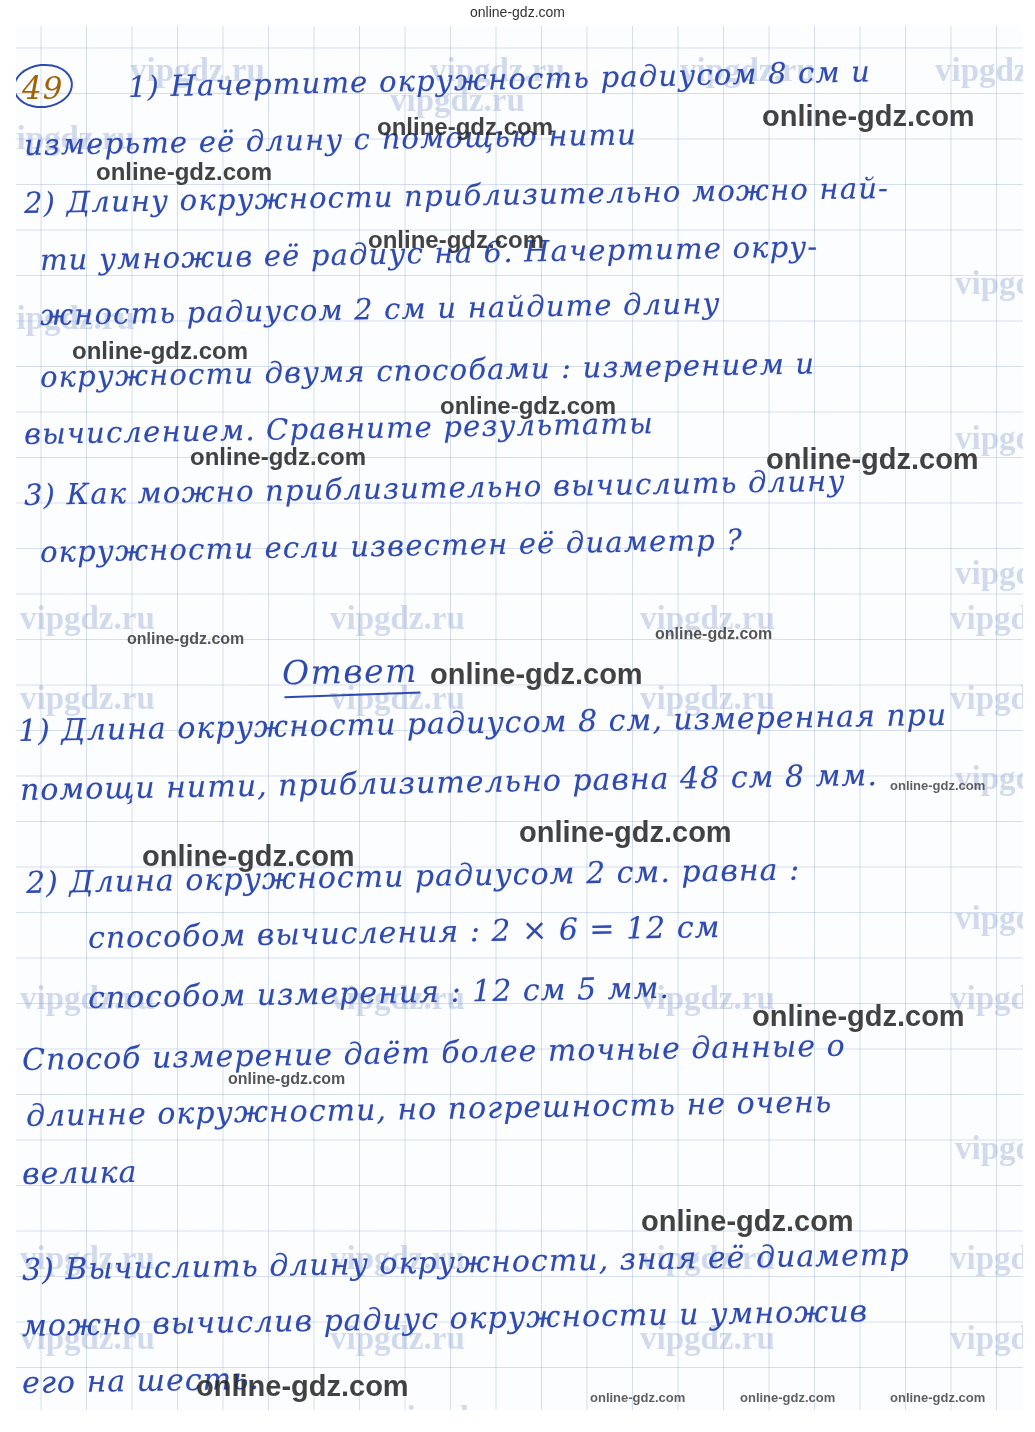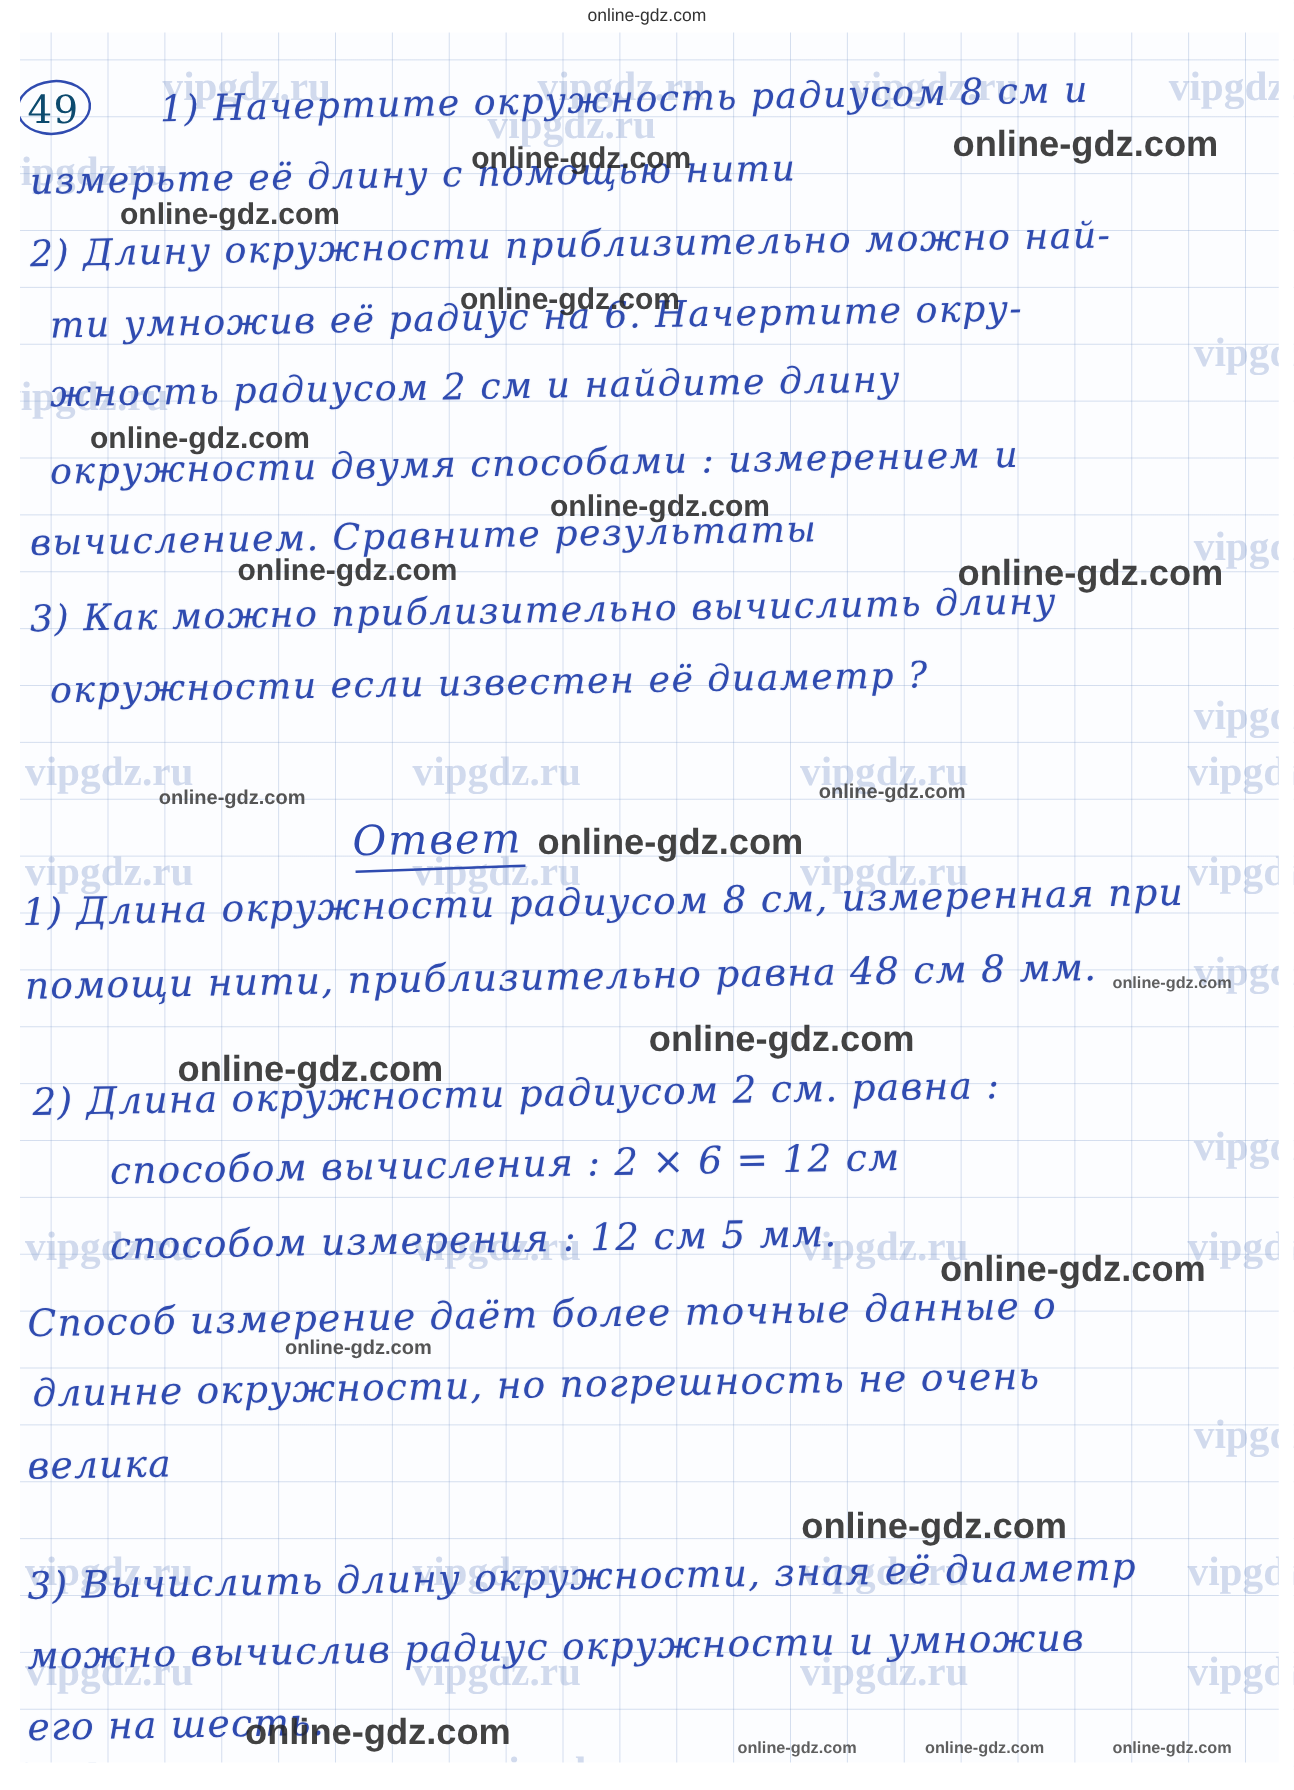--- a/index.html
+++ b/index.html
@@ -63,22 +63,23 @@
     white-space: nowrap;
     transform-origin: left center;
     text-shadow: 0 0 1px rgba(47,75,176,0.35);
   }
   .hand.ans {
     font-size: 30px;
     letter-spacing: 1px;
   }
   .num-circle {
     position: absolute;
-    color: #0c4a6e;
+    color: #a16207;
     font-family: "DejaVu Serif", serif;
+    font-style: italic;
     font-size: 31px;
     letter-spacing: 1px;
   }
   .num-circle .ellipse {
     position: absolute;
     left: -9px;
     top: -6px;
     width: 56px;
     height: 40px;
     border: 2px solid #2f4bb0;

